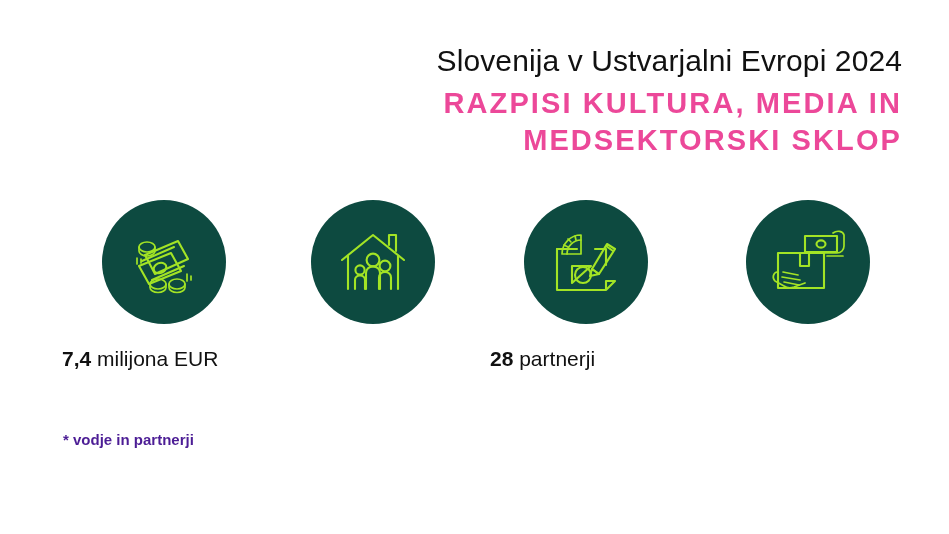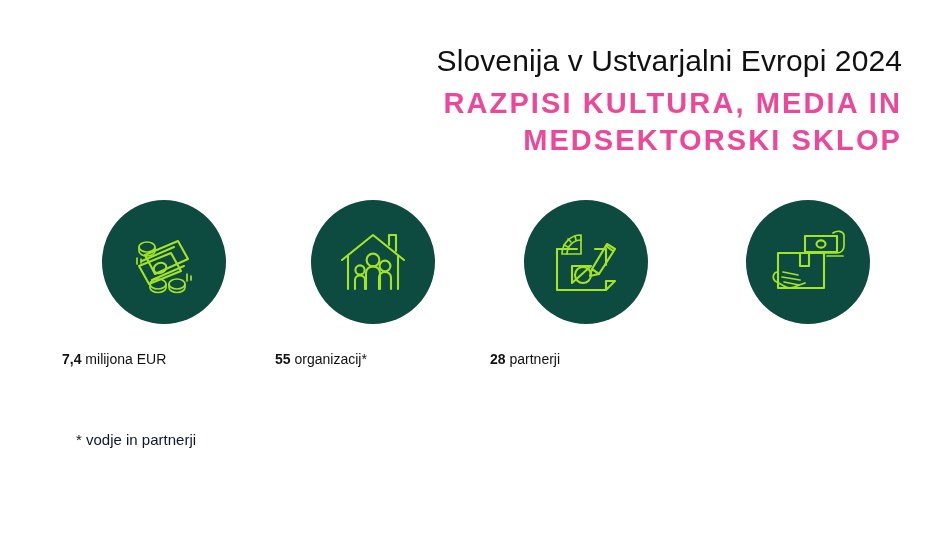--- a/index.html
+++ b/index.html
@@ -101,39 +101,39 @@
   .ico-thin {
     fill: none;
     stroke: #a3e425;
     stroke-width: 1.7;
     stroke-linecap: round;
     stroke-linejoin: round;
   }
 
   .stat-label {
     margin-top: 22px;
-    font-size: 14px;
+    font-size: 21px;
     line-height: 26px;
     font-weight: 400;
     color: #111111;
     white-space: nowrap;
   }
   .stat-label .num {
     font-weight: 700;
   }
 
   
   .footnote {
     position: absolute;
-    left: 76px;
+    left: 63px;
     top: 430px;
     font-size: 15px;
     line-height: 20px;
-    font-weight: 400;
-    color: #0f172a;
+    font-weight: 700;
+    color: #4c1d95;
     white-space: nowrap;
   }
 </style>
 </head>
 <body>
 
 <div class="poster">
 
   <div class="heading">
     <div class="heading-line-1">Slovenija v Ustvarjalni Evropi 2024</div>
@@ -184,23 +184,20 @@
           <g class="ico">
             <circle cx="37" cy="35" r="6.4"></circle>
             <path d="M30 64 L30 48 C30 44.2 33.1 41.4 37 41.4 C40.9 41.4 44 44.2 44 48 L44 64"></path>
             <circle cx="49" cy="41" r="5.4"></circle>
             <path d="M43 64 L43 52.5 C43 49.4 45.7 47 49 47 C52.3 47 55 49.4 55 52.5 L55 64"></path>
             <circle cx="24" cy="45" r="4.6"></circle>
             <path d="M19 64 L19 55 C19 52.4 21.2 50.4 24 50.4 C26.8 50.4 29 52.4 29 55 L29 64"></path>
           </g>
         </svg>
       </div>
-      <div class="stat-label">
-        <span class="num">55</span><span> organizacij*</span>
-      </div>
     </div>
 
     <div class="stat stat-3">
       <div class="badge">
         <svg viewBox="0 0 74 74">
           <g class="ico">
             <path d="M8 24 L8 65 L57 65 L66 56 L57 56 L57 65"></path>
             <path d="M8 24 L28 24"></path>
             <path d="M46 24 L57 24 L57 40"></path>
           </g>

